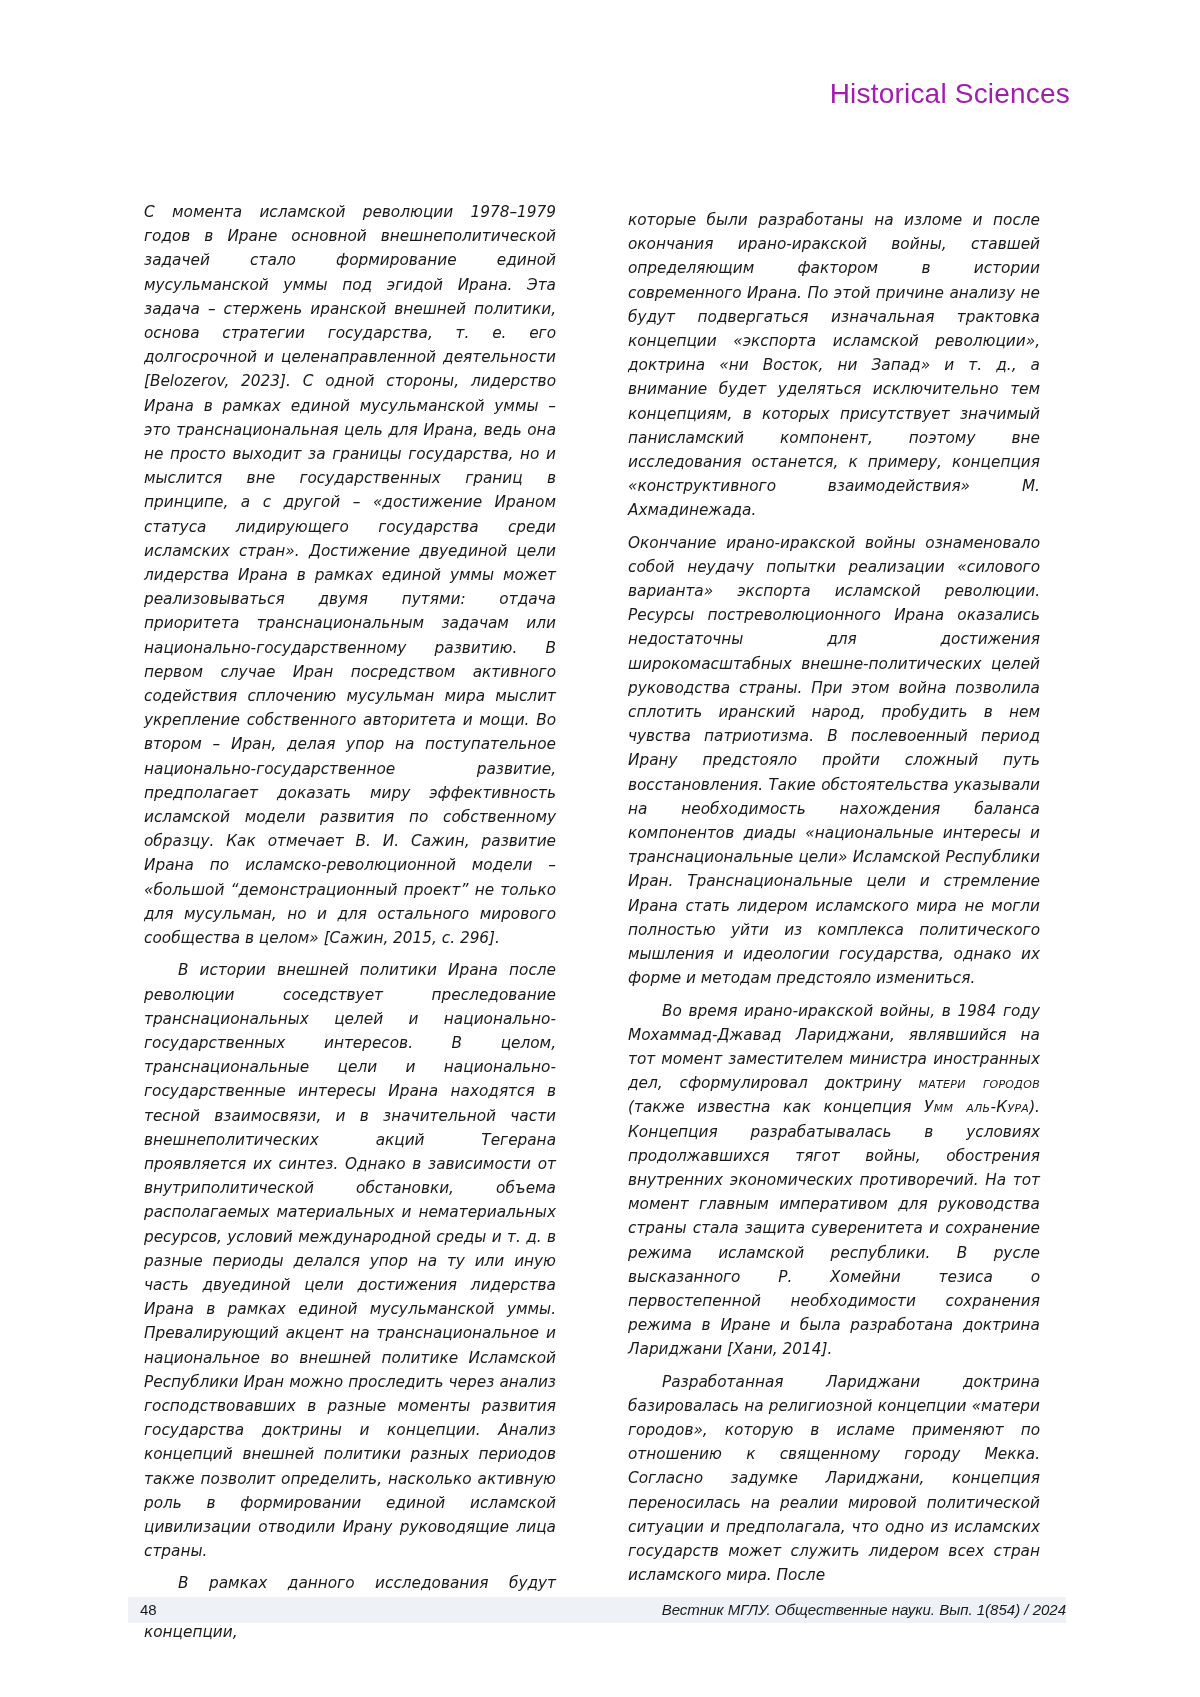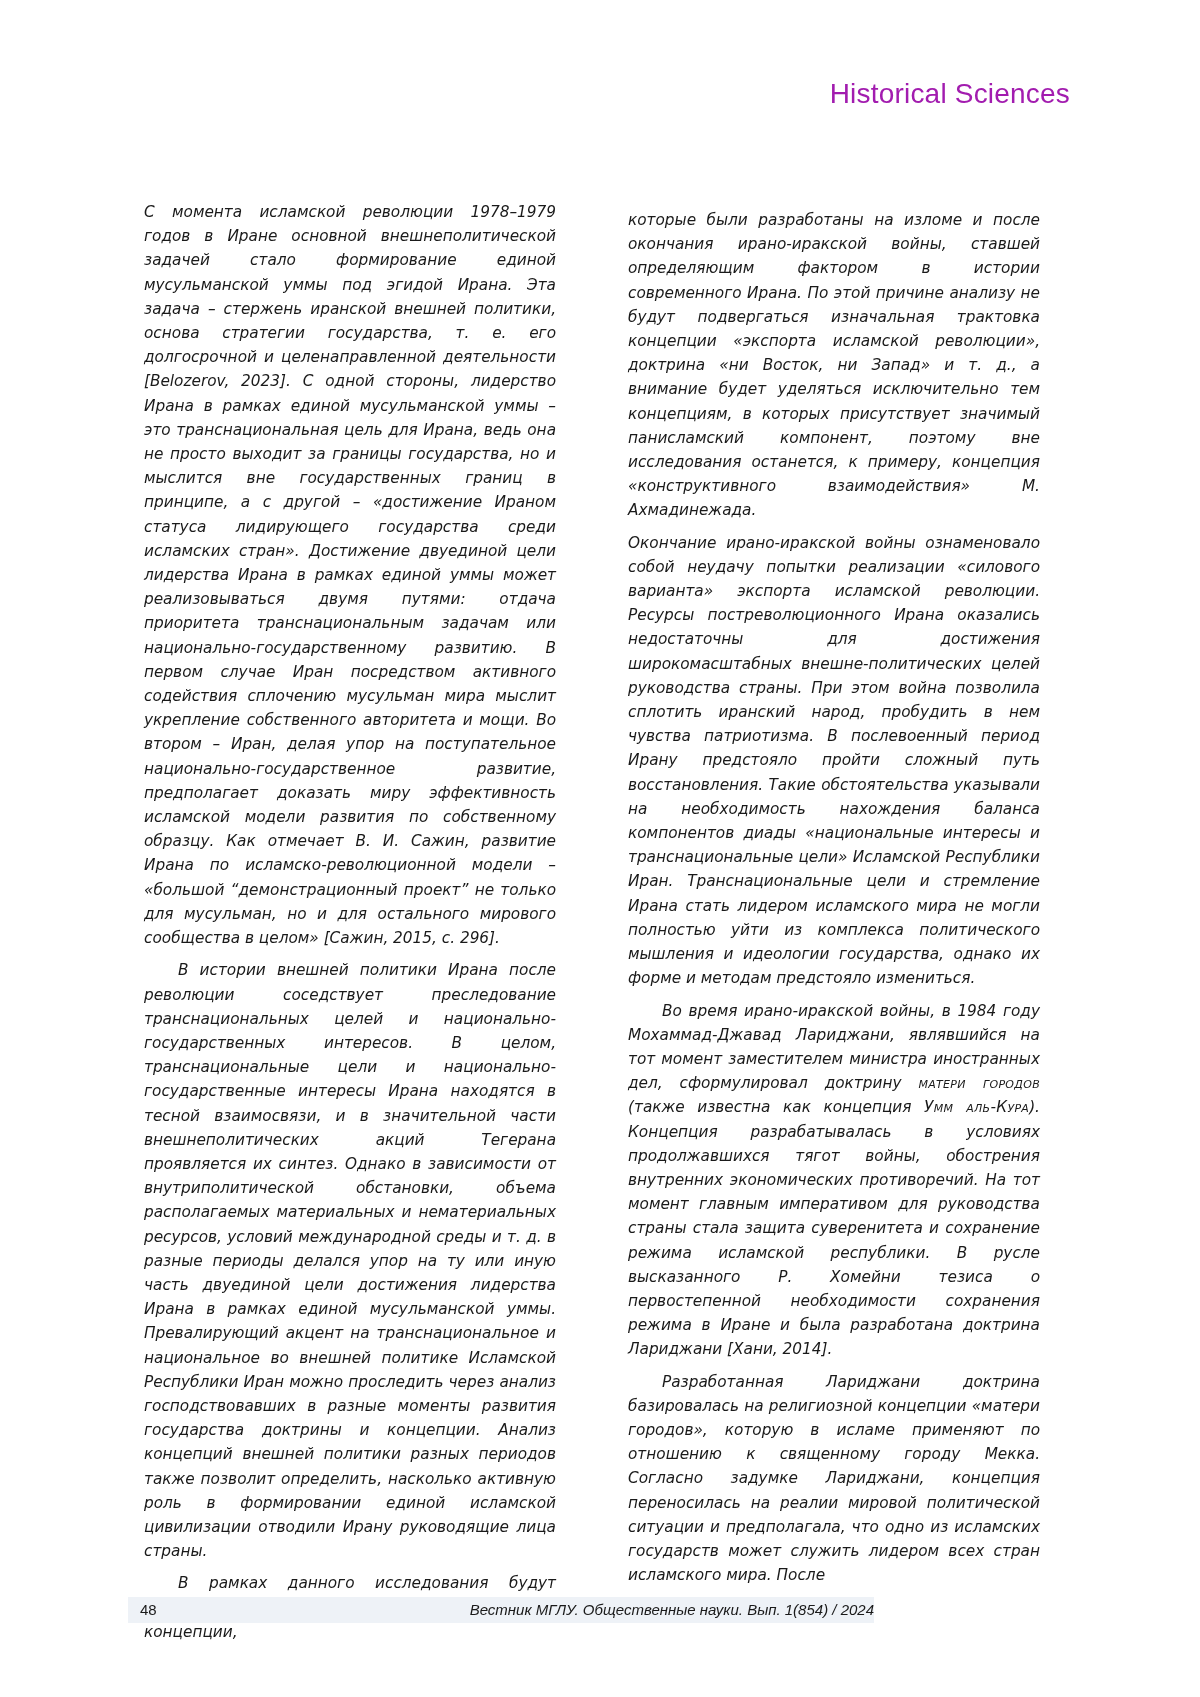--- a/index.html
+++ b/index.html
@@ -7,21 +7,21 @@
   .header-section { position:absolute; right:130px; top:78px; font-family:"Liberation Sans", sans-serif; font-size:28px; color:#a21caf; letter-spacing:0.2px; }
   .col { position:absolute; top:192px; width:428px; font-size:15.3px; line-height:24.2px; text-align:justify; hyphens:manual; }
   .col.left { left:136px; }
   .col.right { left:620px; top:200px; }
   .h { color:#1f4fa8; font-weight:bold; font-family:"DejaVu Sans", sans-serif; letter-spacing:0.3px; }
   .h.intro { font-size:16px; margin:0 0 44px 0; }
   .h.sec { font-size:16.5px; line-height:26px; margin:22px 0 24px 0; }
   p { margin:8px;font-style:italic; }
   p.ind { text-indent:34px; }
   .sc { font-variant:small-caps; letter-spacing:0.3px; }
-  .footer { position:absolute; left:128px; top:1597px; width:746px; height:26px; background:#eef2f7; }
+  .footer { position:absolute; left:128px; top:1597px; width:938px; height:26px; background:#eef2f7; }
   .page-num { position:absolute; left:12px; top:4px; font-family:"Liberation Sans", sans-serif; font-size:15px; color:#1a1a1a; }
   .journal { position:absolute; right:0; top:4px; font-family:Liberation Sans, sans-serif; font-style:italic; font-size:15px; color:#1a1a1a; }
 </style>
 </head>
 <body>
 
 <div class="header-section">Historical Sciences</div>
 
 <div class="col left">
   <p>С момента исламской революции 1978–1979 годов в Иране основной внешнеполитической задачей стало формирование единой мусульманской уммы под эгидой Ирана. Эта задача – стержень иранской внешней политики, основа стратегии государства, т. е. его долгосрочной и целенаправленной деятельности [Belozerov, 2023]. С одной стороны, лидерство Ирана в рамках единой мусульманской уммы – это транснациональная цель для Ирана, ведь она не просто выходит за границы государства, но и мыслится вне государственных границ в принципе, а с другой – «достижение Ираном статуса лидирующего государства среди исламских стран». Достижение двуединой цели лидерства Ирана в рамках единой уммы может реализовываться двумя путями: отдача приоритета транснациональным задачам или национально-государственному развитию. В первом случае Иран посредством активного содействия сплочению мусульман мира мыслит укрепление собственного авторитета и мощи. Во втором – Иран, делая упор на поступательное национально-государственное развитие, предполагает доказать миру эффективность исламской модели развития по собственному образцу. Как отмечает В. И. Сажин, развитие Ирана по исламско-революционной модели – «большой “демонстрационный проект” не только для мусульман, но и для остального мирового сообщества в целом» [Сажин, 2015, с. 296].</p>

